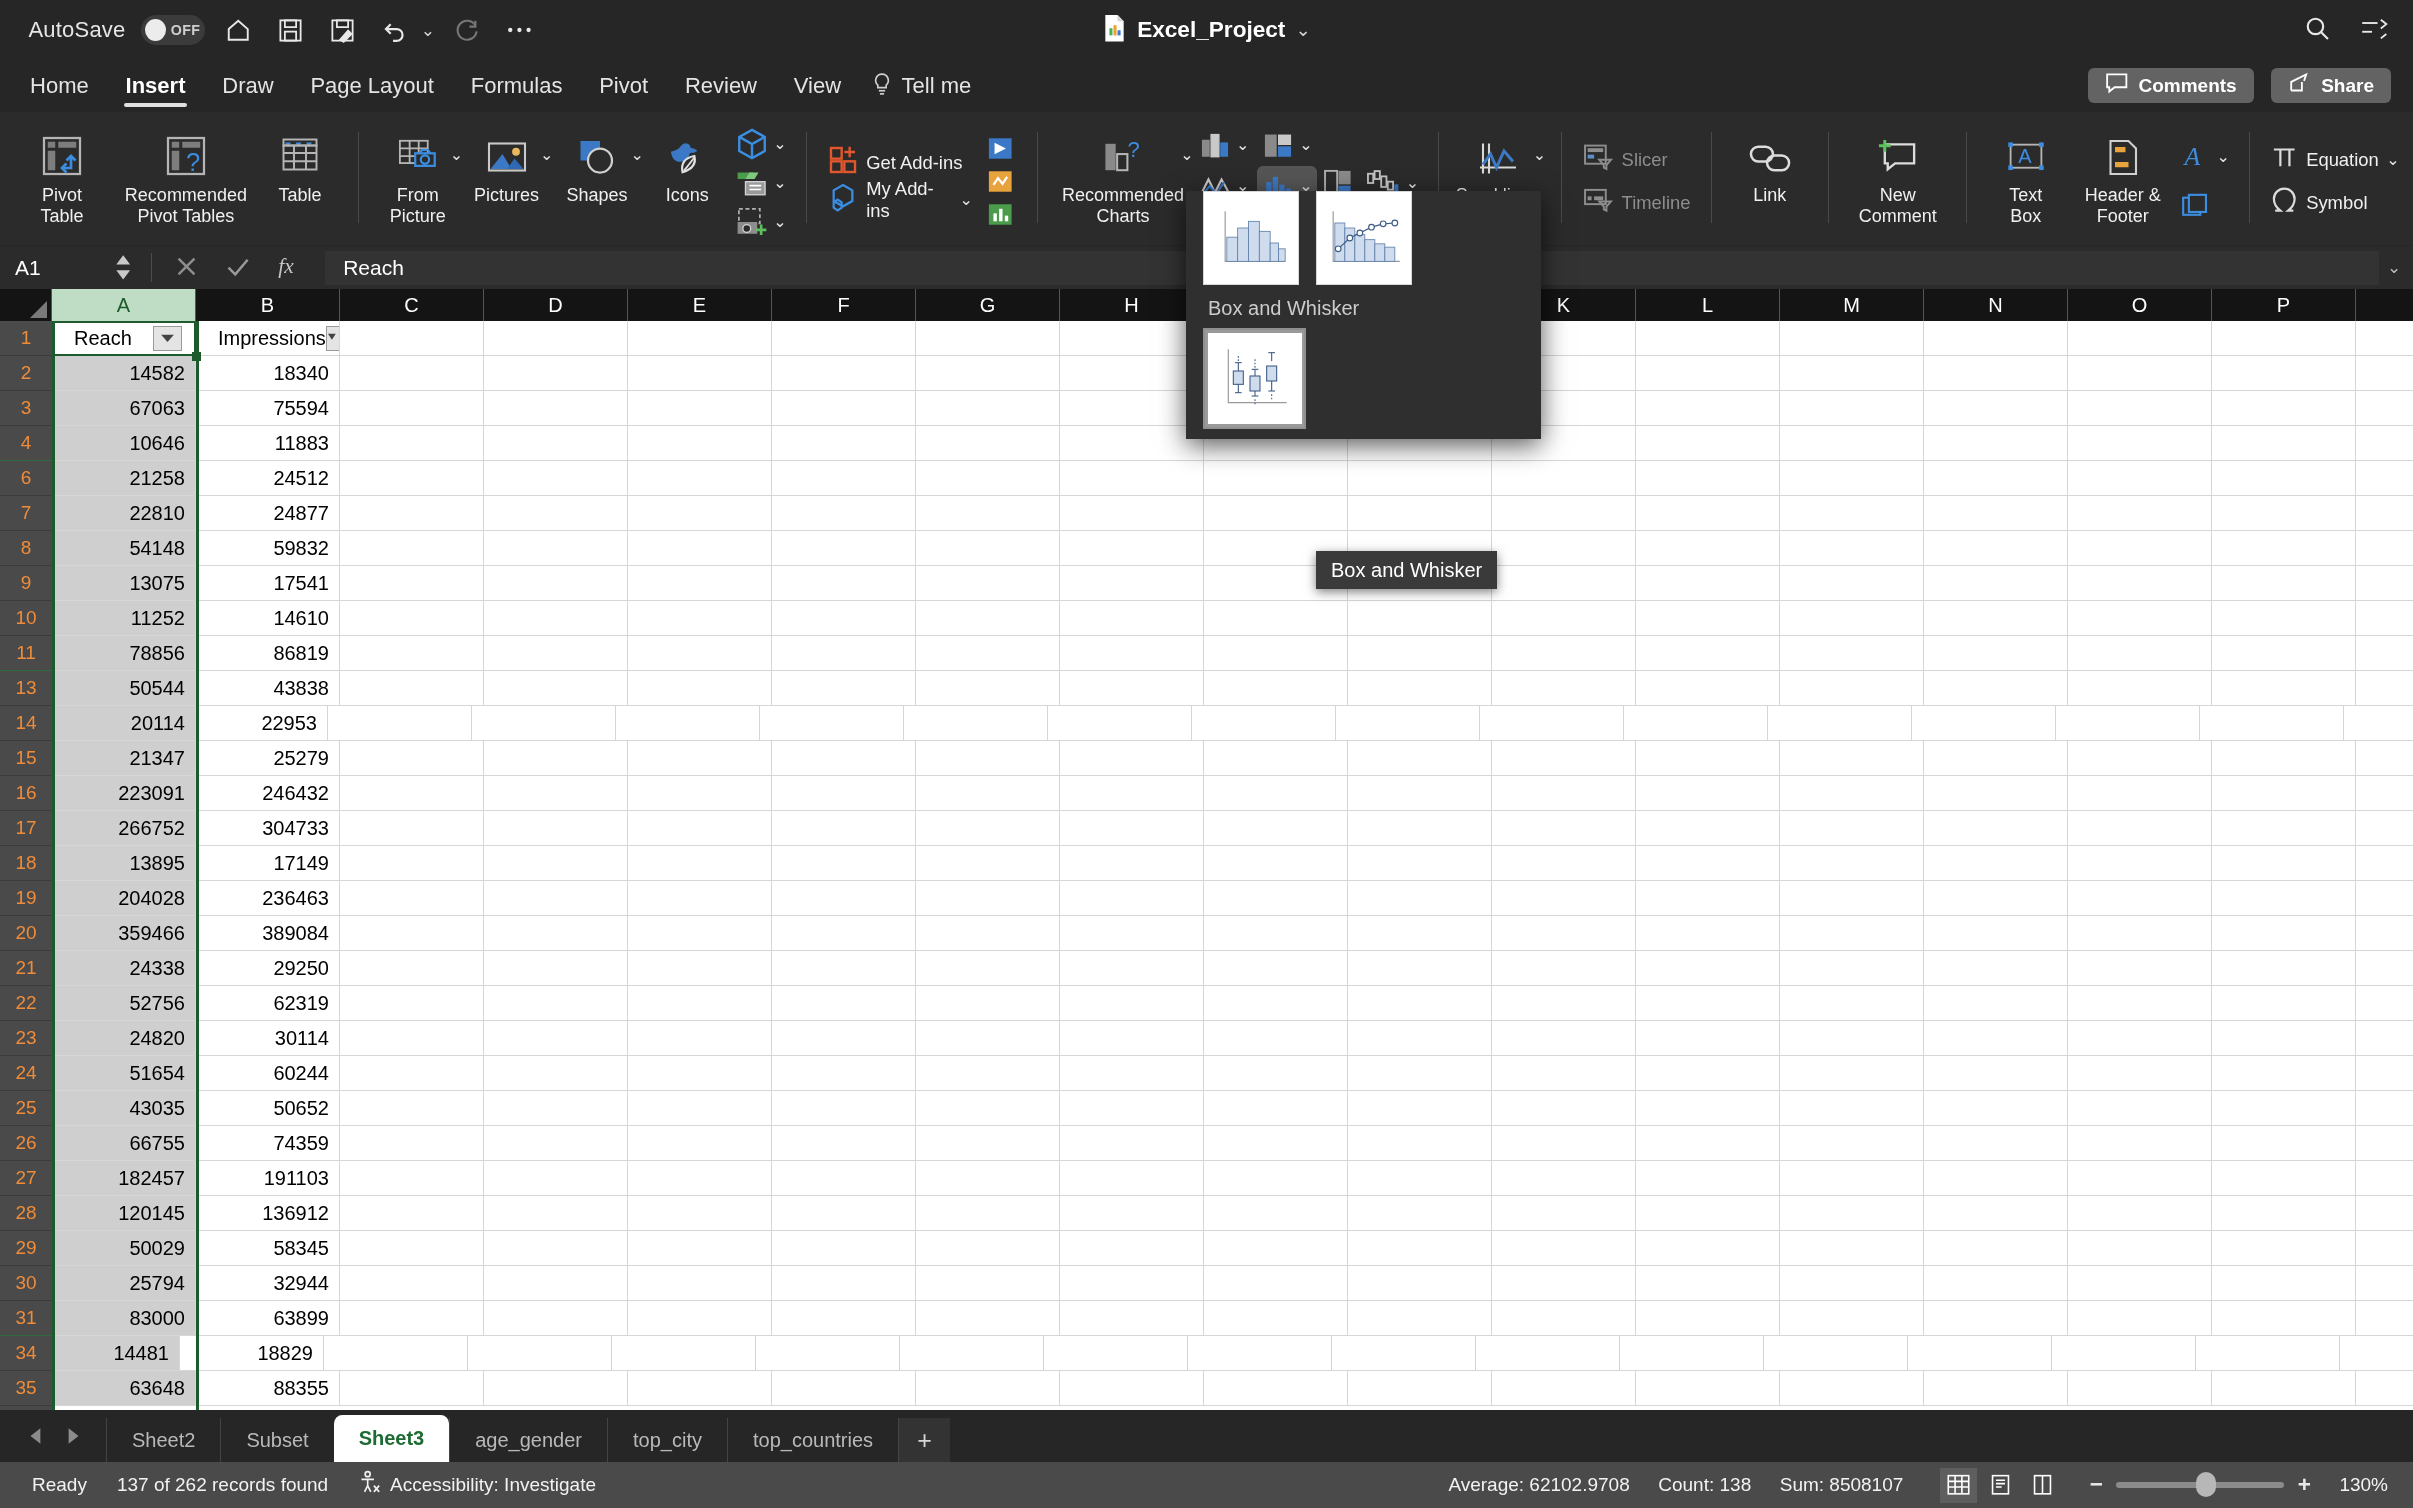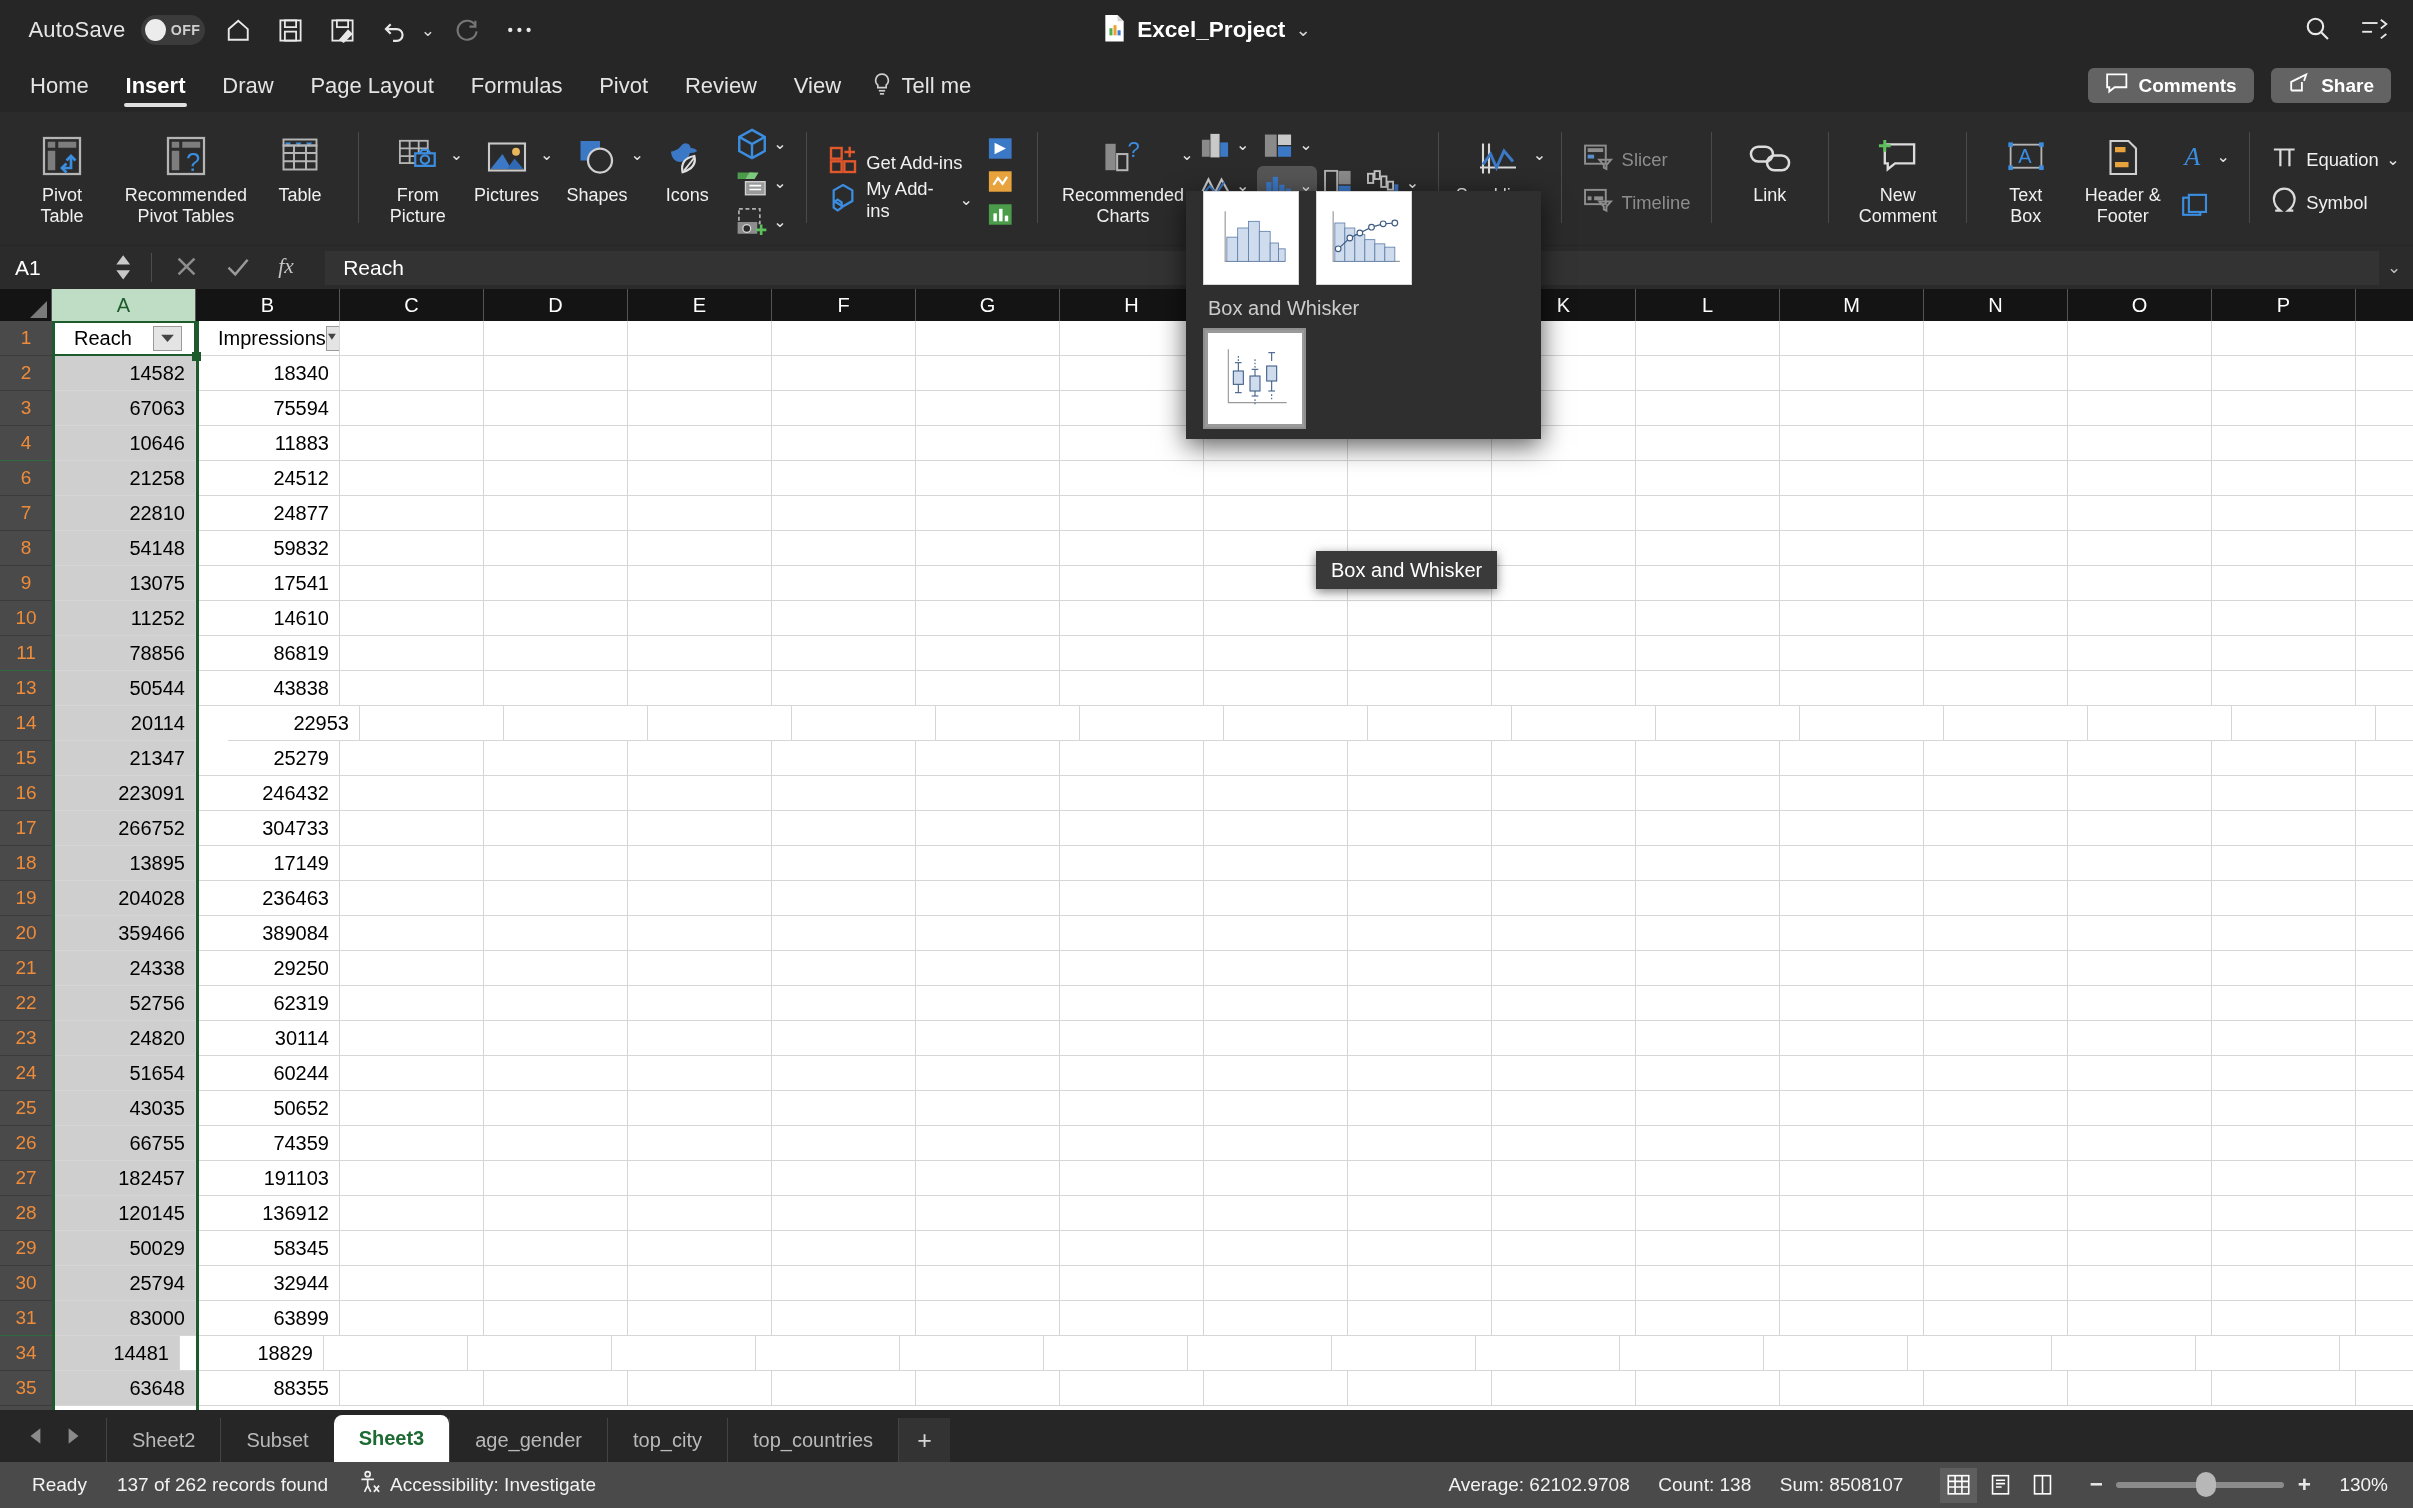--- a/index.html
+++ b/index.html
@@ -1034,21 +1034,21 @@
             <div class="gc" style="width: 144px;"></div>
             <div class="gc" style="width: 144px;"></div>
             <div class="gc" style="width: 144px;"></div>
             <div class="gc" style="width: 144px;"></div>
             <div class="gc" style="width: 144px;"></div>
             <div class="gc" style="width: 144px;"></div>
             <div class="gc" style="width: 144px;"></div>
           </div>
           <div class="grow">
             <div class="gc acol" style="width: 144px;">20114</div>
-            <div class="gc" style="width: 132px; margin-left: 32px;">22953</div>
+            <div class="gc" style="width: 132px;">22953</div>
             <div class="gc" style="width: 144px;"></div>
             <div class="gc" style="width: 144px;"></div>
             <div class="gc" style="width: 144px;"></div>
             <div class="gc" style="width: 144px;"></div>
             <div class="gc" style="width: 144px;"></div>
             <div class="gc" style="width: 144px;"></div>
             <div class="gc" style="width: 144px;"></div>
             <div class="gc" style="width: 144px;"></div>
             <div class="gc" style="width: 144px;"></div>
             <div class="gc" style="width: 144px;"></div>

